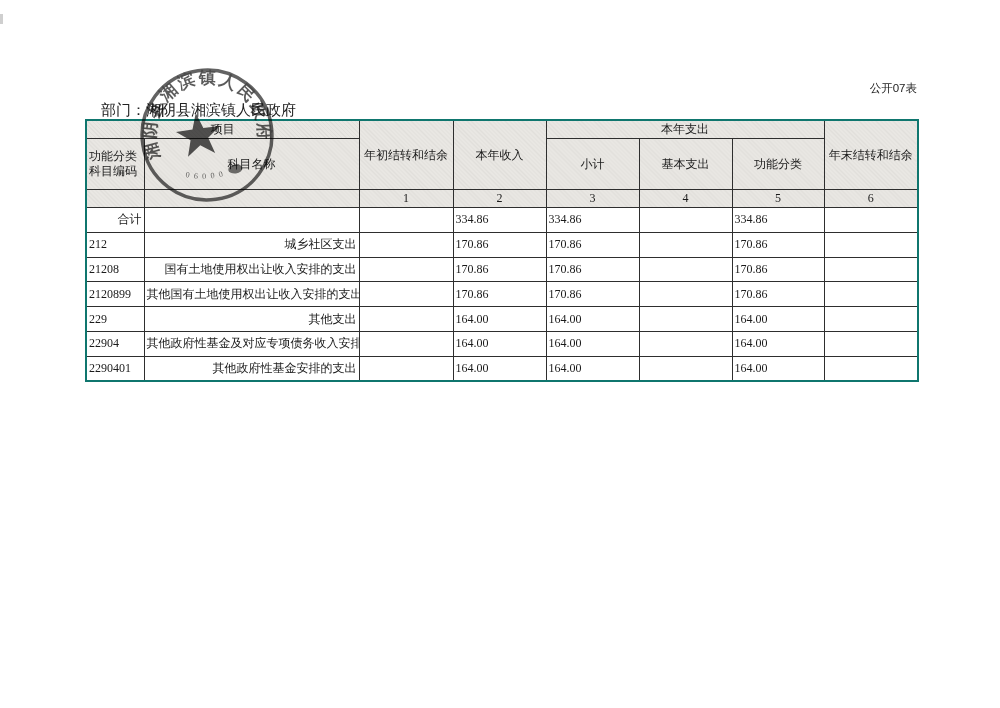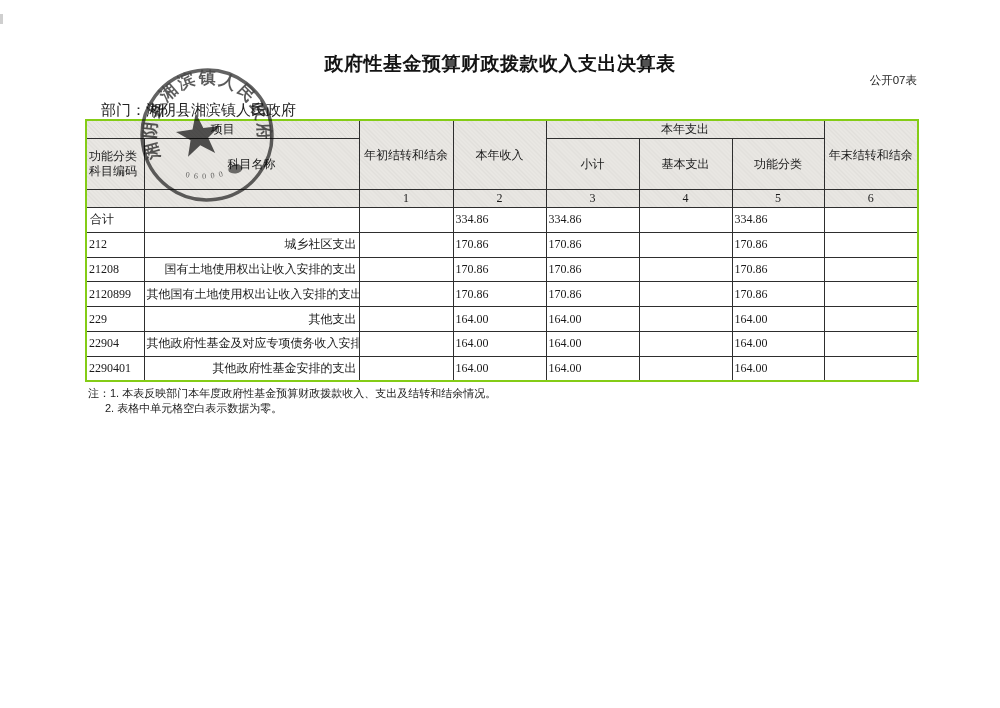--- a/index.html
+++ b/index.html
@@ -17,21 +17,21 @@
     background:#b5b5b5;opacity:.65;
   }
   .doc-title{
     position:absolute;left:0;right:0;top:51px;
     text-align:center;
     font-size:19px;font-weight:bold;letter-spacing:0.5px;
     color:#141414;
     font-family:"Liberation Serif",serif;
   }
   .table-code{
-    position:absolute;top:73px;right:83px;width:200px;
+    position:absolute;top:81px;right:83px;width:200px;
     text-align:right;font-size:11.5px;color:#222;
   }
   .dept-line{
     position:absolute;left:92px;top:101px;
     font-size:15px;color:#222;margin-left:9px;
   }
   .unit-line{
     position:absolute;top:103px;right:83px;width:220px;
     text-align:right;font-size:11.5px;color:#222;
   }
@@ -41,36 +41,36 @@
     width:832px;
     font-size:12px;color:#1a1a1a;
   }
   table.fin td{
     border:1px solid #2e2e2e;
     padding:0 2px;
     overflow:hidden;white-space:nowrap;
     height:24.8px;
     box-sizing:border-box;
   }
-  table.fin{border:2px solid #84cc16;padding-left:24px;}
+  table.fin{border:2px solid #0f766e;padding-left:24px;}
   td.hdr{
     background:#e9e7e3;
     background-image:repeating-linear-gradient(45deg, rgba(0,0,0,0.035) 0 1px, rgba(0,0,0,0) 1px 3px);
     text-align:center;vertical-align:middle;
     font-size:12px;
   }
   tr.h-top td{height:18px;}
   tr.h-mid td{height:51px;white-space:normal;}
   tr.h-num td{height:18px;font-family:"Liberation Serif",serif;}
   td.hdr-code{text-align:left;padding-left:3px;line-height:15px;}
   tbody td{border-top-width:2px;}
   td.c-code{
     font-family:"Liberation Serif",serif;
   }
-  td.c-code.total{text-align:left;padding-left:3px;font-family:"Liberation Sans",sans-serif;}
+  td.c-code.total{text-align:right;padding-left:3px;font-family:"Liberation Sans",sans-serif;}
   td.c-name{text-align:right;padding-left:3px;}
   td.c-num{
     padding-right:4px;
     font-family:"Liberation Serif",serif;
   }
   .notes{
     position:absolute;left:88px;top:386px;
     font-size:11px;line-height:15px;color:#222;
   }
   .notes .n2{margin-left:17px;}
@@ -82,21 +82,20 @@
     pointer-events:none;
   }
 </style>
 </head>
 <body>
 
 <div class="page">
 
   <div class="scan-artifact"></div>
 
-  <div class="doc-title">政府性基金预算财政拨款收入支出决算表</div>
 
   <div class="table-code">公开07表</div>
 
   <div class="dept-line">部门：湘阴县湘滨镇人民政府</div>
 
 
   <table class="fin">
     <colgroup>
       <col style="width:58px">
         <col style="width:215px">
@@ -203,24 +202,20 @@
           <td class="c-num"></td>
           <td class="c-num">164.00</td>
           <td class="c-num">164.00</td>
           <td class="c-num"></td>
           <td class="c-num">164.00</td>
           <td class="c-num"></td>
         </tr>
       </tbody>
   </table>
 
-  <div class="notes">
-    <div class="n1">注：1. 本表反映部门本年度政府性基金预算财政拨款收入、支出及结转和结余情况。</div>
-    <div class="n2">2. 表格中单元格空白表示数据为零。</div>
-  </div>
 
   <svg class="seal" viewBox="0 0 140 140">
     <g transform="rotate(-8 70 70)" fill="#1e1e1e" stroke="none">
       <circle cx="70" cy="70" r="64" fill="none" stroke="#242424" stroke-width="3.4" opacity="0.88"></circle>
       <defs>
         <path id="sealArc" d="M 22.1 87.4 A 51 51 0 1 1 117.9 87.4" fill="none"></path>
         <path id="sealBottom" d="M 38 106 Q 70 120 102 106" fill="none"></path>
       </defs>
       <text font-size="16.5" letter-spacing="2.5" opacity="0.9" font-family="Liberation Serif, serif" font-weight="bold">
         <textPath href="#sealArc" startOffset="1%">湘阴县湘滨镇人民政府</textPath>

